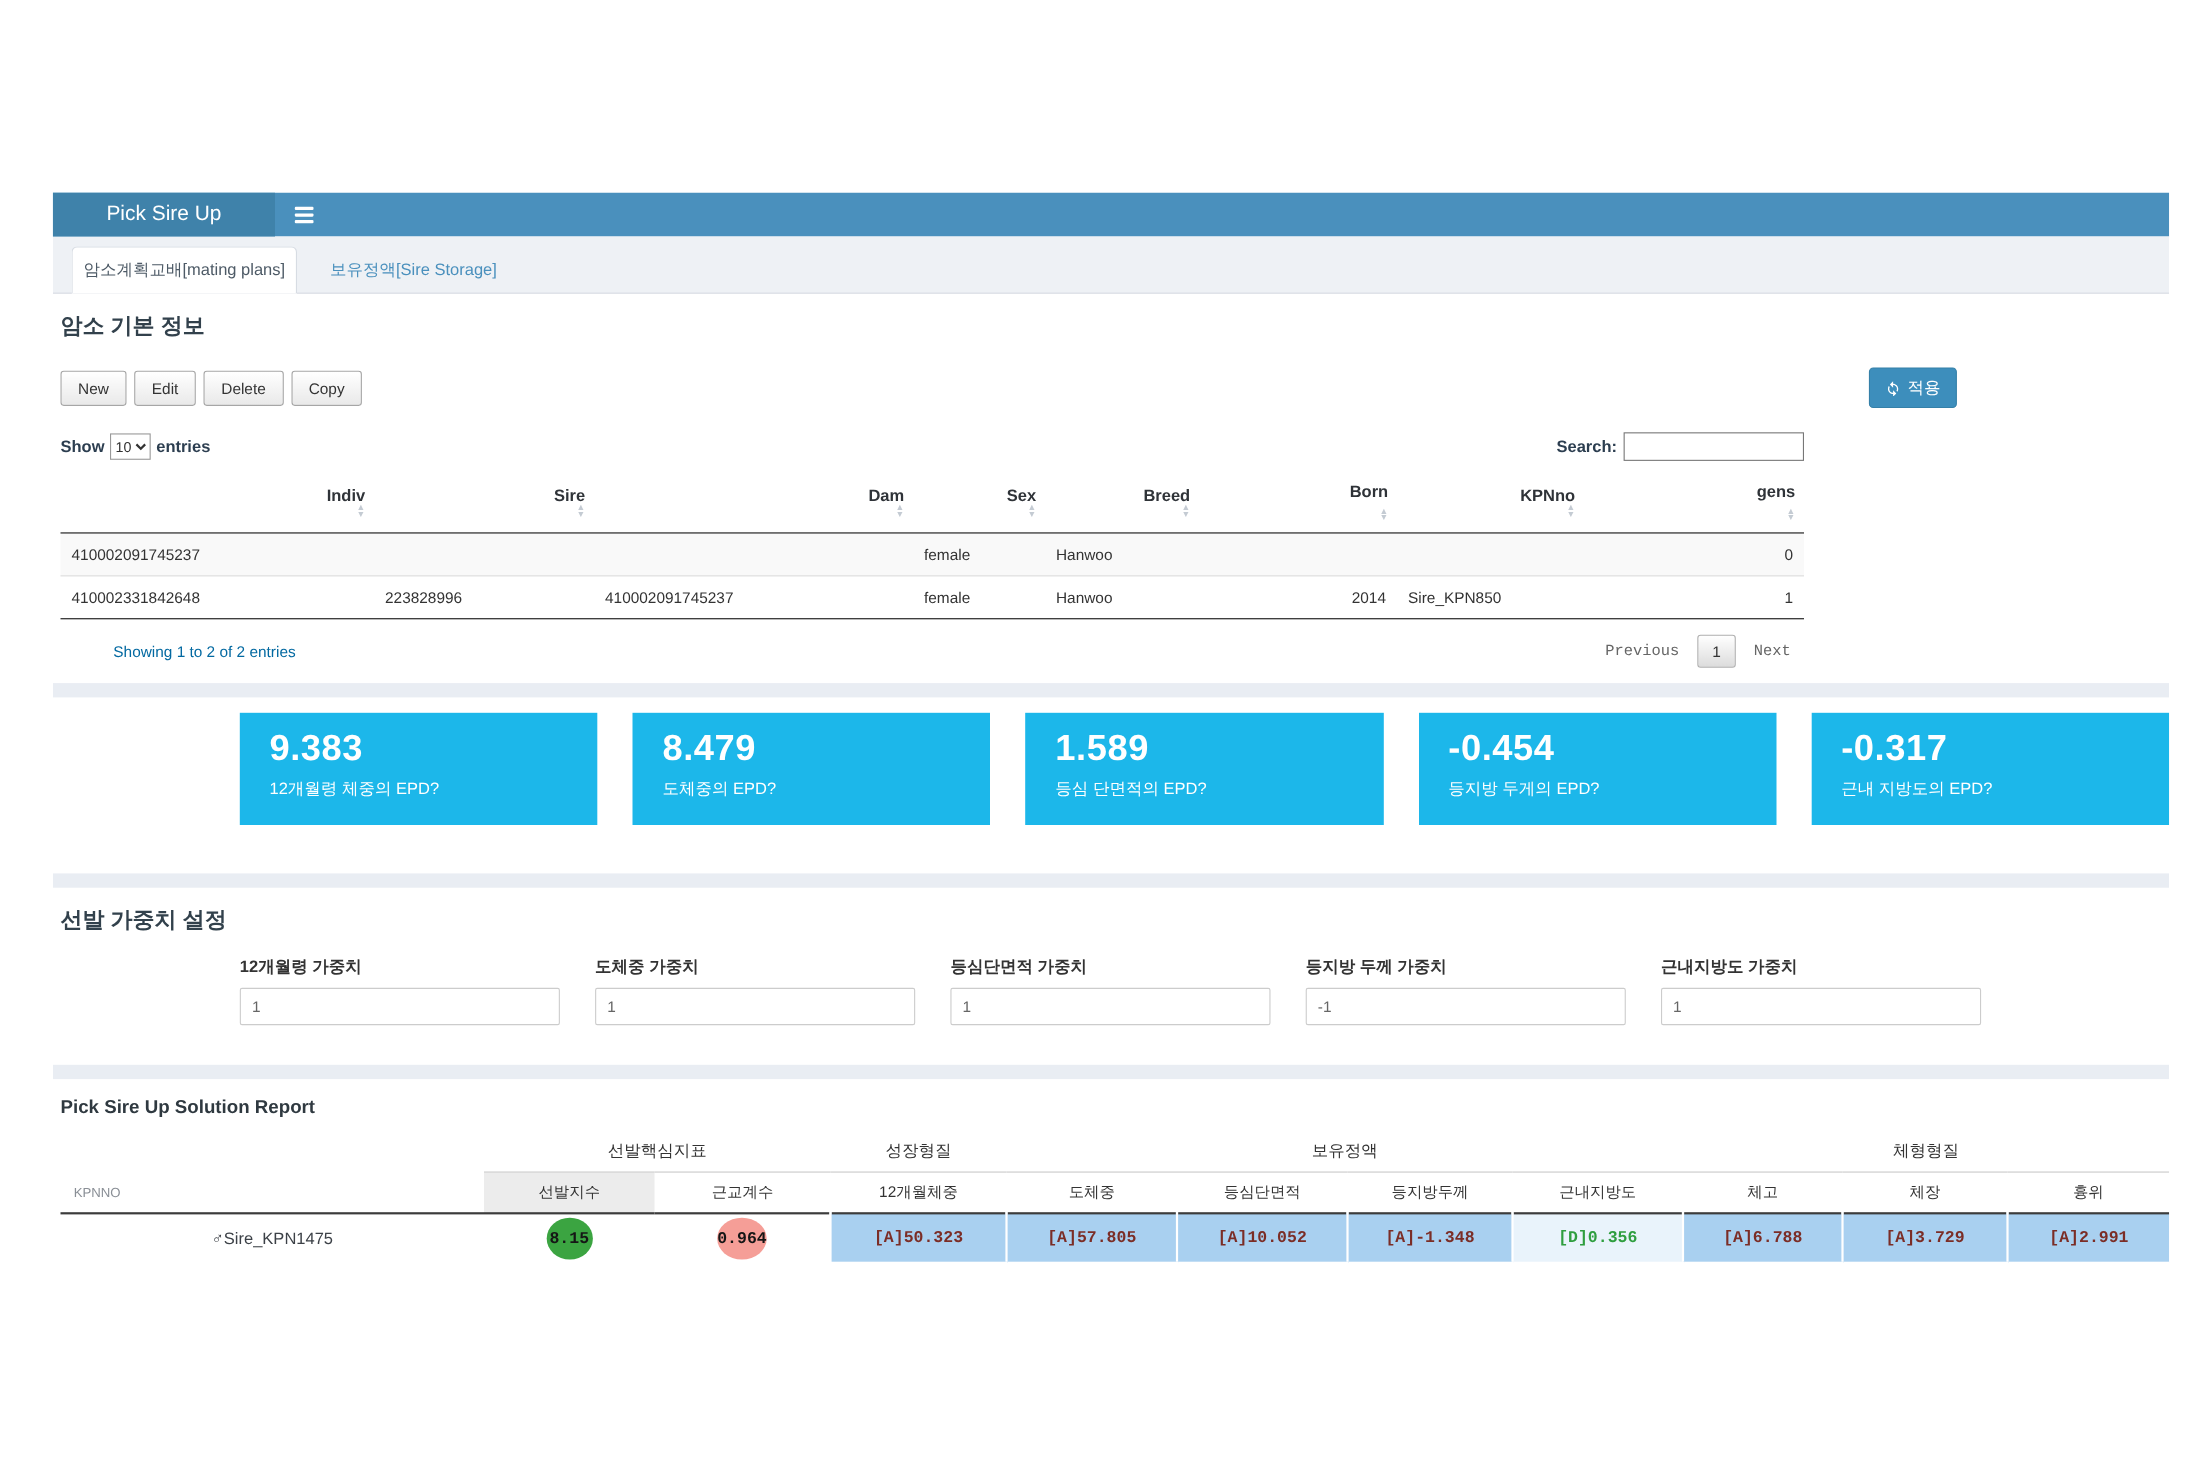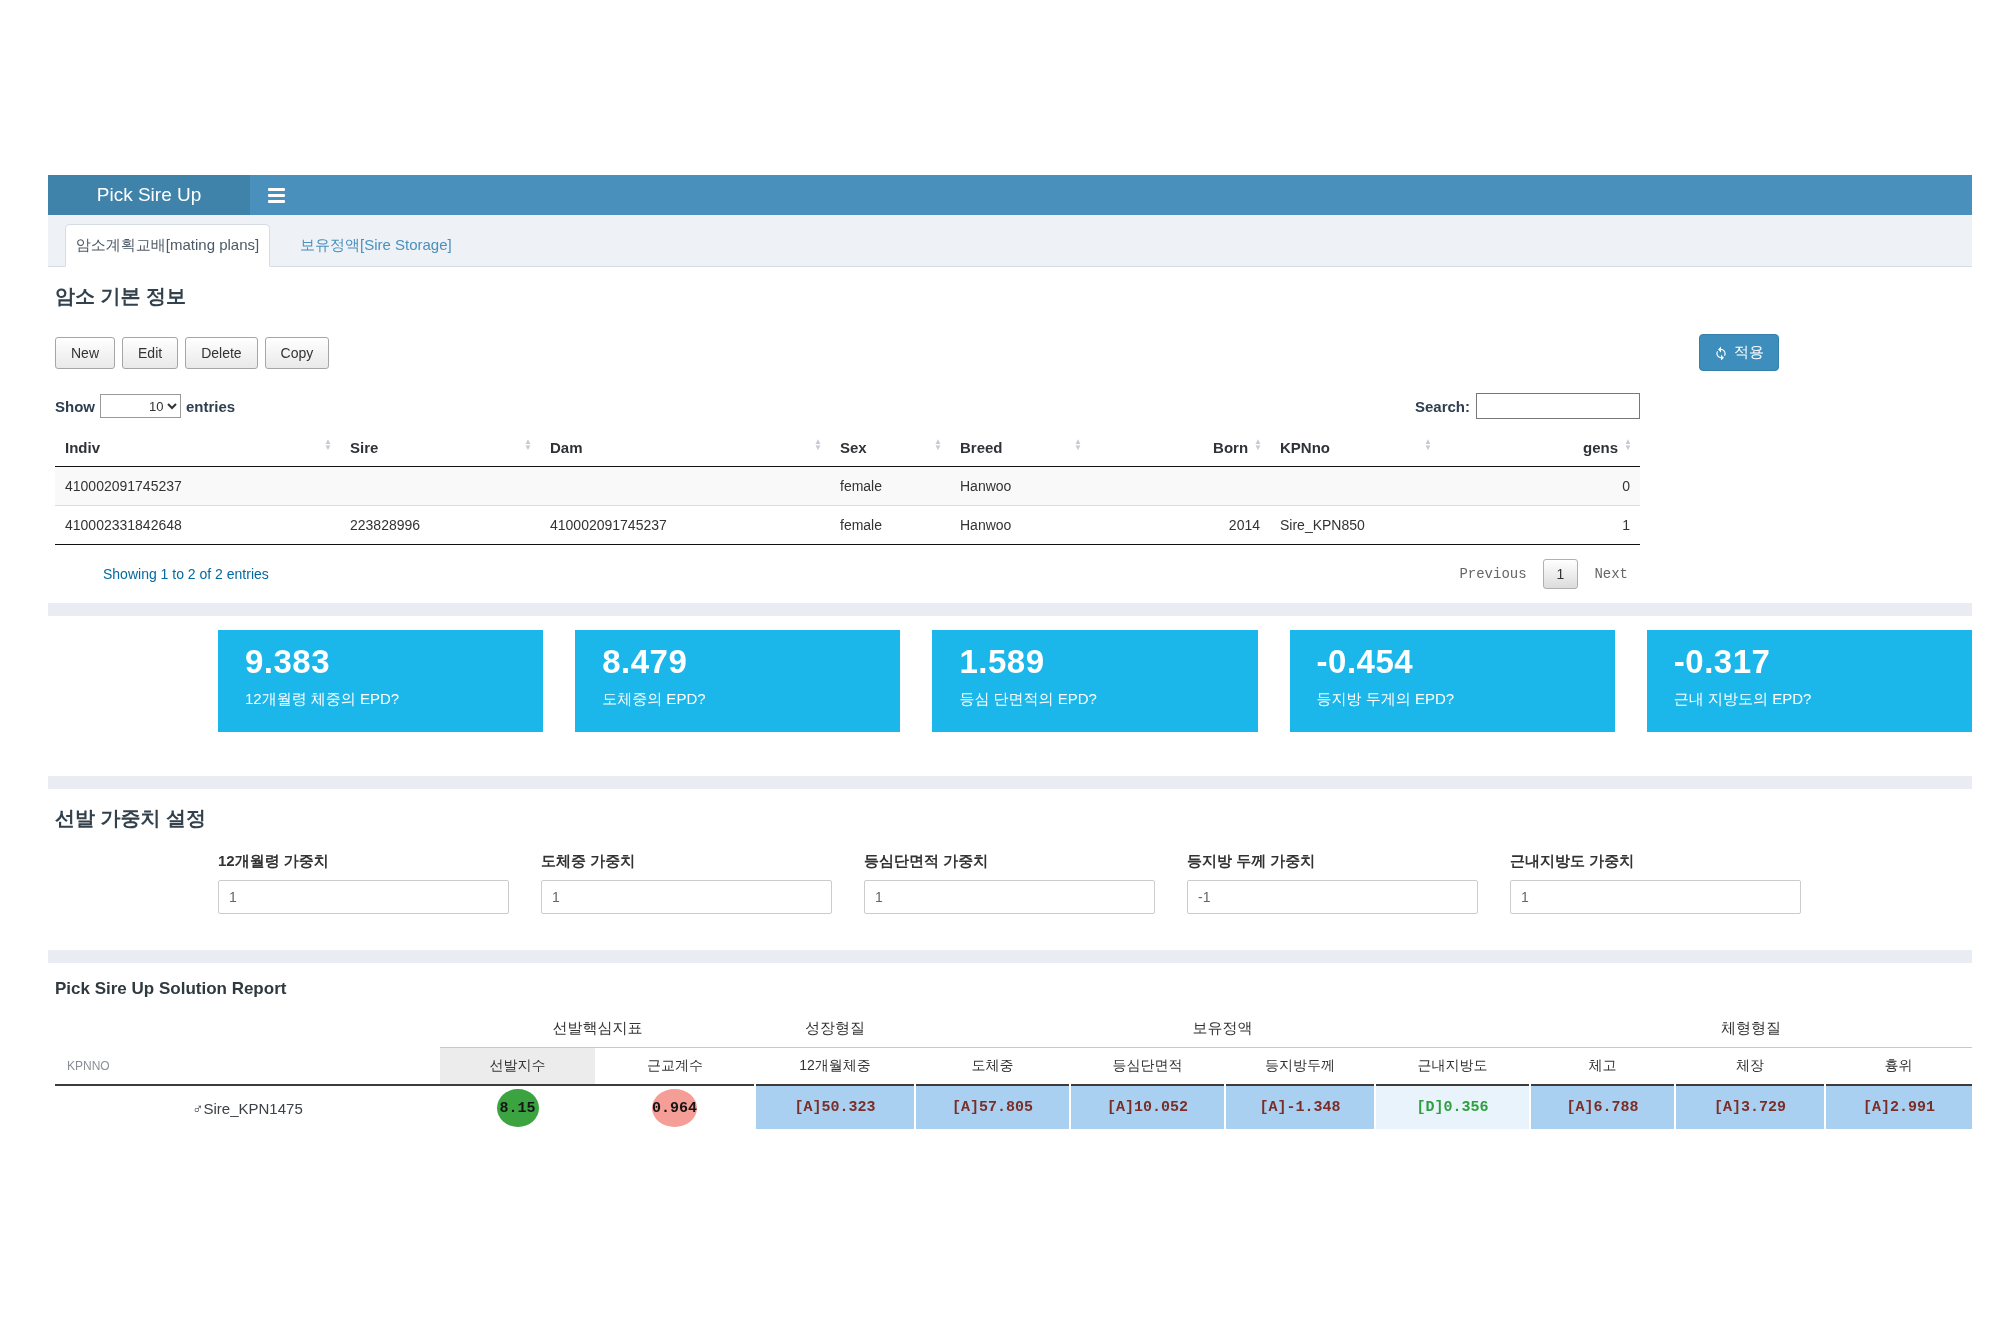--- a/index.html
+++ b/index.html
@@ -24,28 +24,28 @@
   
   .toolbar{display:flex;align-items:center;margin:24px 0 0 7px;}
   .btn{font-size:14px;color:#333;padding:7px 15px;margin-right:7px;border:1px solid #a6a6a6;border-radius:3px;background:linear-gradient(#ffffff,#e9e9e9);cursor:pointer;font-family:inherit;}
   .apply-btn{margin-left:auto;margin-right:193px;display:flex;align-items:center;gap:6px;background:var(--applyblue,#3d8ebc);color:#fff;border:1px solid #357fa0;border:1px solid #3580a8;border-radius:4px;padding:8px 14px;font-size:15px;cursor:pointer;font-family:inherit;}
   .apply-btn svg{display:block;}
 
   
   .dt-wrapper{width:1585px;margin-left:7px;}
   .dt-controls{display:flex;justify-content:space-between;align-items:center;margin-top:22px;}
   .dt-length{font-size:15px;font-weight:bold;color:#2c3e50;display:flex;align-items:center;gap:5px;}
-  .dt-length select{font-size:13px;height:24px;border:1px solid #999;background:#fff;color:#333;font-family:inherit;padding-left:44px;}
+  .dt-length select{font-size:13px;height:24px;border:1px solid #999;background:#fff;color:#333;font-family:inherit;}
   .dt-filter{font-size:15px;font-weight:bold;color:#2c3e50;display:flex;align-items:center;gap:6px;}
   .dt-filter input{width:152px;height:24px;border:1px solid #777;background:#fff;font-family:inherit;font-size:14px;padding:0 5px;}
 
   
   table.dtable{border-collapse:collapse;table-layout:fixed;width:1585px;margin-top:10px;}
   table.dtable th{font-size:15px;font-weight:bold;color:#2f3338;text-align:left;padding:10px 8px 10px 10px;border-bottom:1px solid #111;cursor:pointer;}
-  table.dtable th .th-in{display:flex;align-items:flex-start;justify-content:space-between;}
+  table.dtable th .th-in{display:flex;align-items:flex-end;justify-content:space-between;flex-direction:column;}
   table.dtable th.ralign .th-in{justify-content:flex-end;gap:6px;}
   .sorter{display:inline-flex;flex-direction:column;line-height:6px;font-size:8px;color:#c4cbd3;letter-spacing:0;}
   table.dtable td{font-size:14px;color:#333;padding:11px 10px;}
   table.dtable tr.odd{background:#f9f9f9;}
   table.dtable tbody tr{border-top:1px solid #ddd;}
   table.dtable tbody tr:last-child{border-bottom:1px solid #111;}
   td.ralign{text-align:right;}
 
   .dt-footer{display:flex;justify-content:space-between;align-items:center;margin-top:14px;}
   .dt-info{font-size:14px;color:#0369a1;margin-left:48px;}

